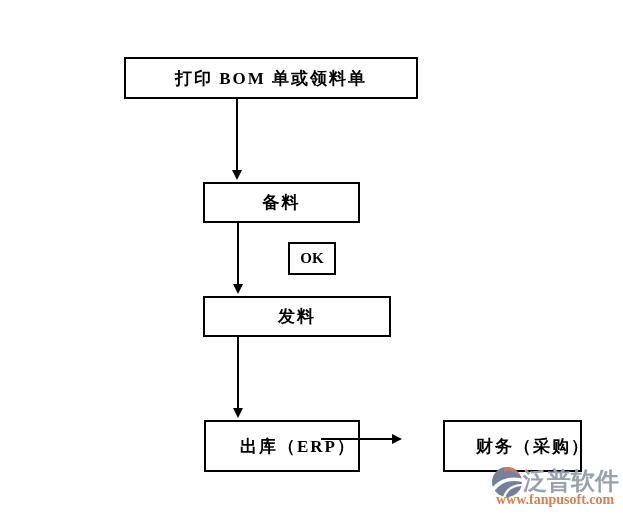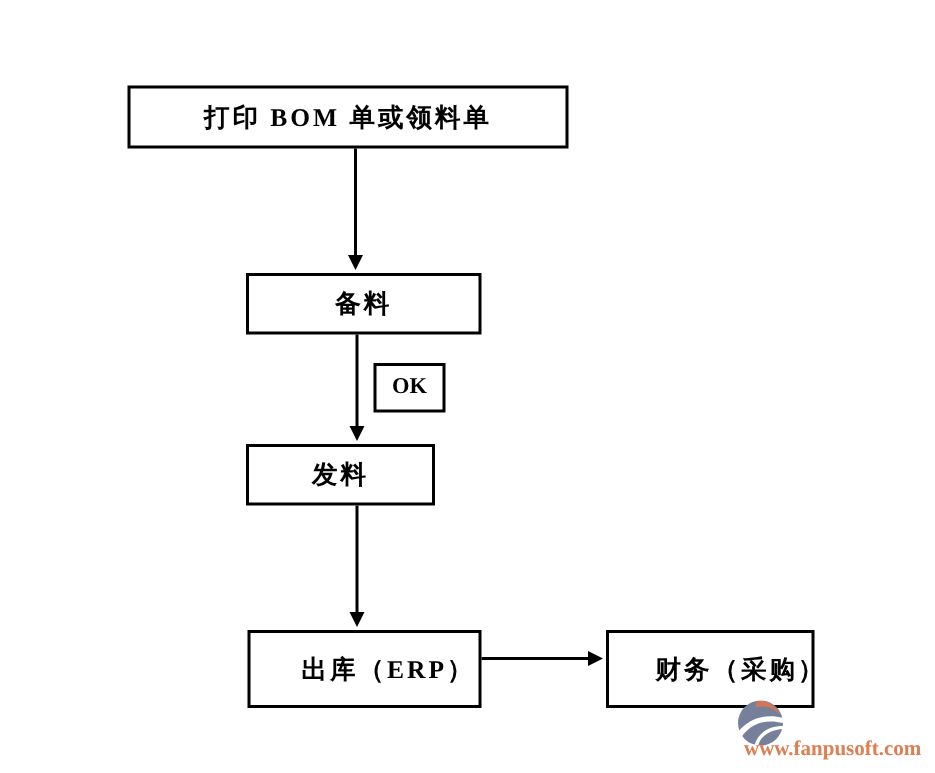--- a/index.html
+++ b/index.html
@@ -25,25 +25,26 @@
     border: 2px solid var(--ink);
     background: var(--bg);
     display: flex;
     align-items: center;
     justify-content: center;
     font-weight: bold;
     font-size: 17px;
     color: var(--ink);
     letter-spacing: 2px;
     white-space: nowrap;
+    margin-left: 39px;
   }
   .node-print-bom { left: 85px;  top: 57px;  width: 294px; height: 42px; }
   .node-prepare   { left: 164px; top: 182px; width: 157px; height: 41px; }
   .node-ok        { left: 249px; top: 242px; width: 48px;  height: 33px; font-size: 15px; letter-spacing: 0; }
-  .node-issue     { left: 164px; top: 296px; width: 126px; height: 41px; }
+  .node-issue     { left: 164px; top: 296px; width: 188px; height: 41px; }
   .node-outbound  { left: 165px; top: 420px; width: 156px; height: 52px; padding-left: 32px; }
   .node-finance   { left: 404px; top: 420px; width: 139px; height: 52px; padding-left: 41px; }
 
   .vline { position: absolute; width: 2px; background: var(--ink); }
   .hline { position: absolute; height: 2px; background: var(--ink); }
   .ah-down {
     position: absolute; width: 0; height: 0;
     border-left: 5px solid transparent;
     border-right: 5px solid transparent;
     border-top: 10px solid var(--ink);
@@ -112,16 +113,17 @@
   <div class="hline a4-line"></div>
   <div class="ah-right a4-head"></div>
 
   <div class="watermark">
     <svg class="wm-logo" viewBox="0 0 30 30" xmlns="http://www.w3.org/2000/svg" aria-hidden="true">
       <circle cx="15" cy="15" r="15" fill="#76809b"></circle>
       <path d="M13 0 A15 15 0 0 1 28 9 C 23 4.5 18 3 11.5 4.5 Z" fill="#d0775a"></path>
       <path d="M0 21 C 7 12 18 8.5 30 11.5 L 30 15 C 18 12 8 15.5 2 25 Z" fill="#ffffff"></path>
       <path d="M11 30 C 13 22 20 17 30 17 L 30 19 C 21 19.5 15 24 13.5 30 Z" fill="#ffffff"></path>
     </svg>
+    <div class="wm-brand">泛普软件</div>
     <div class="wm-url">www.fanpusoft.com</div>
   </div>
 
 </div>
 
 </body></html>

